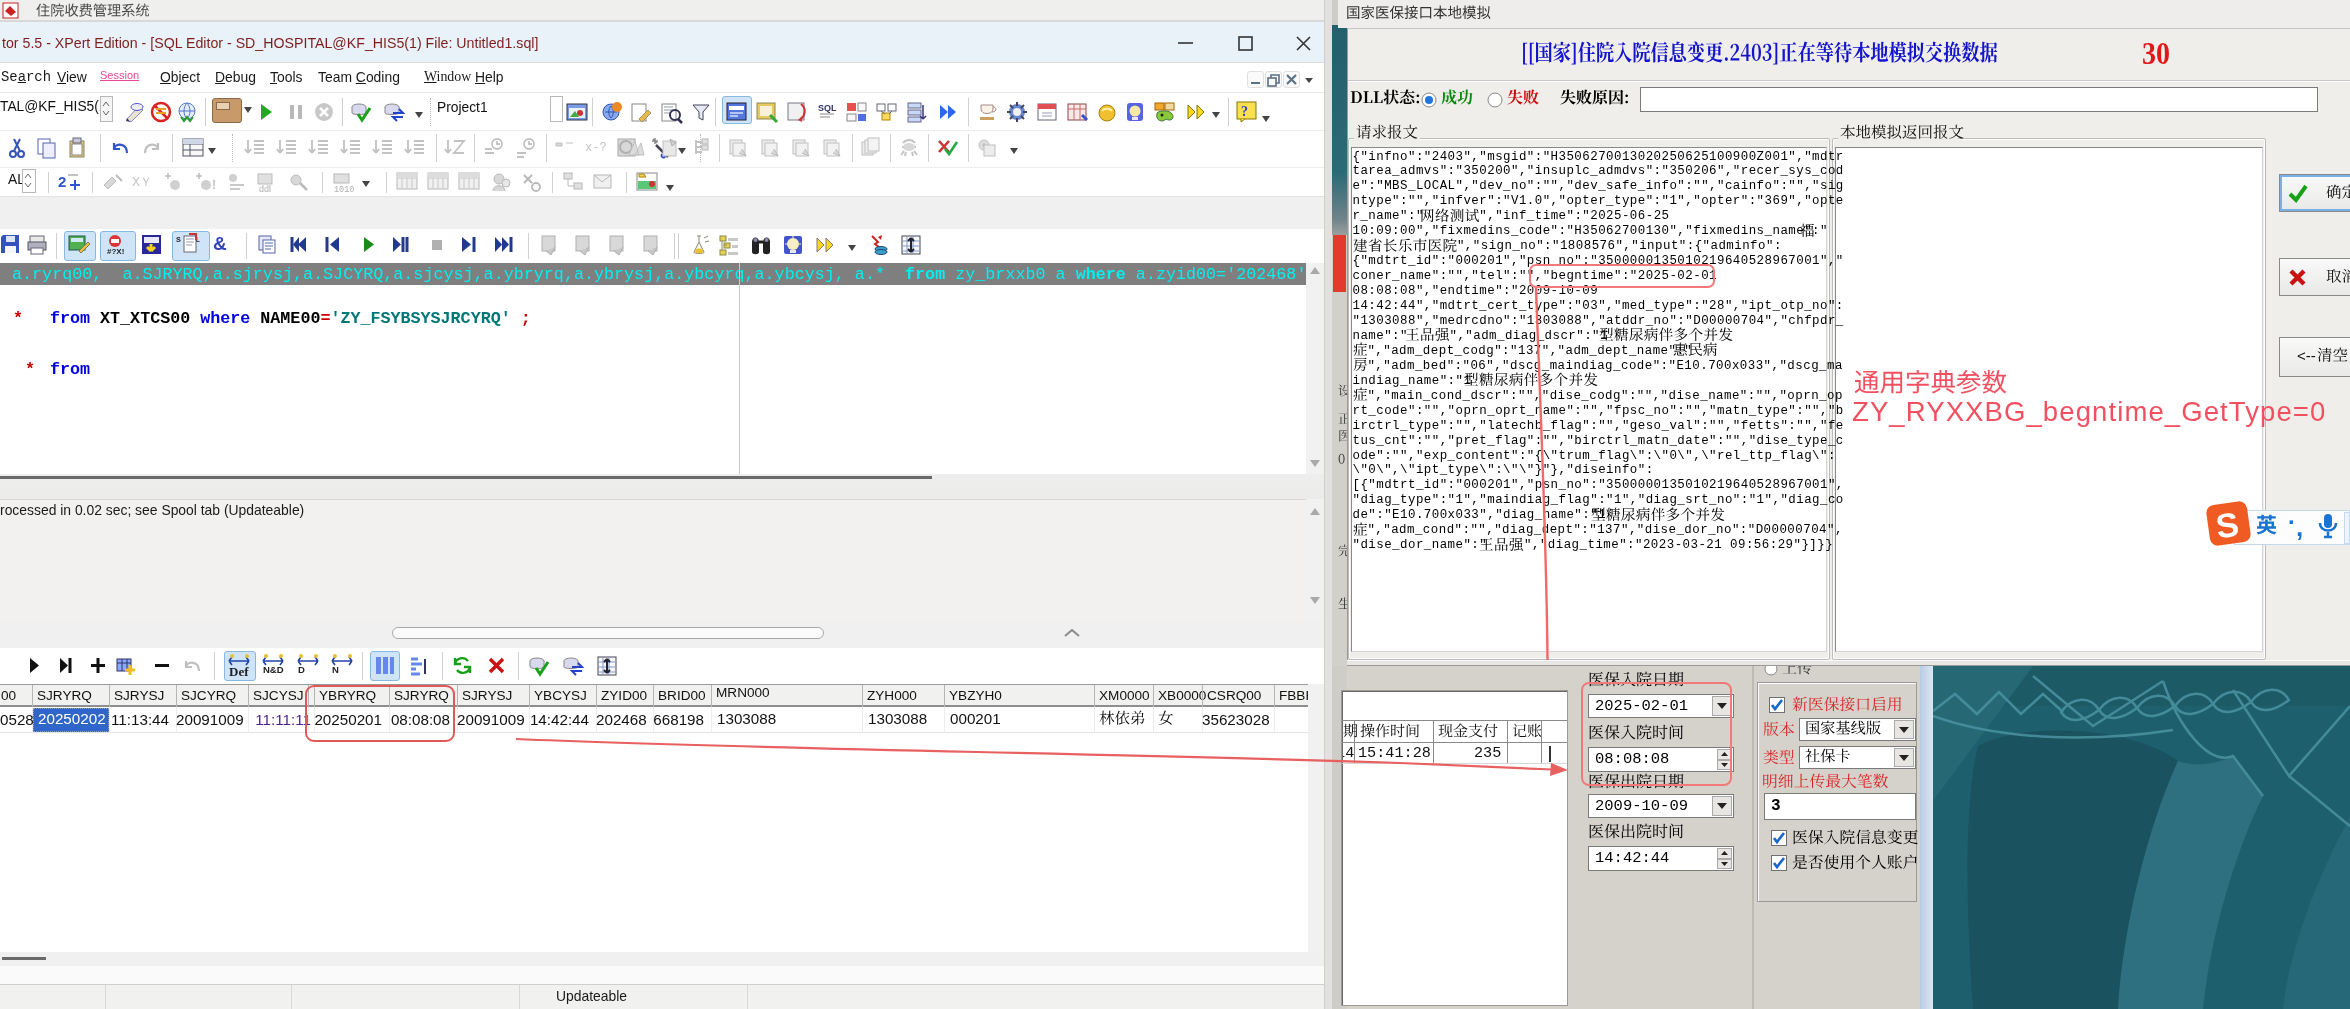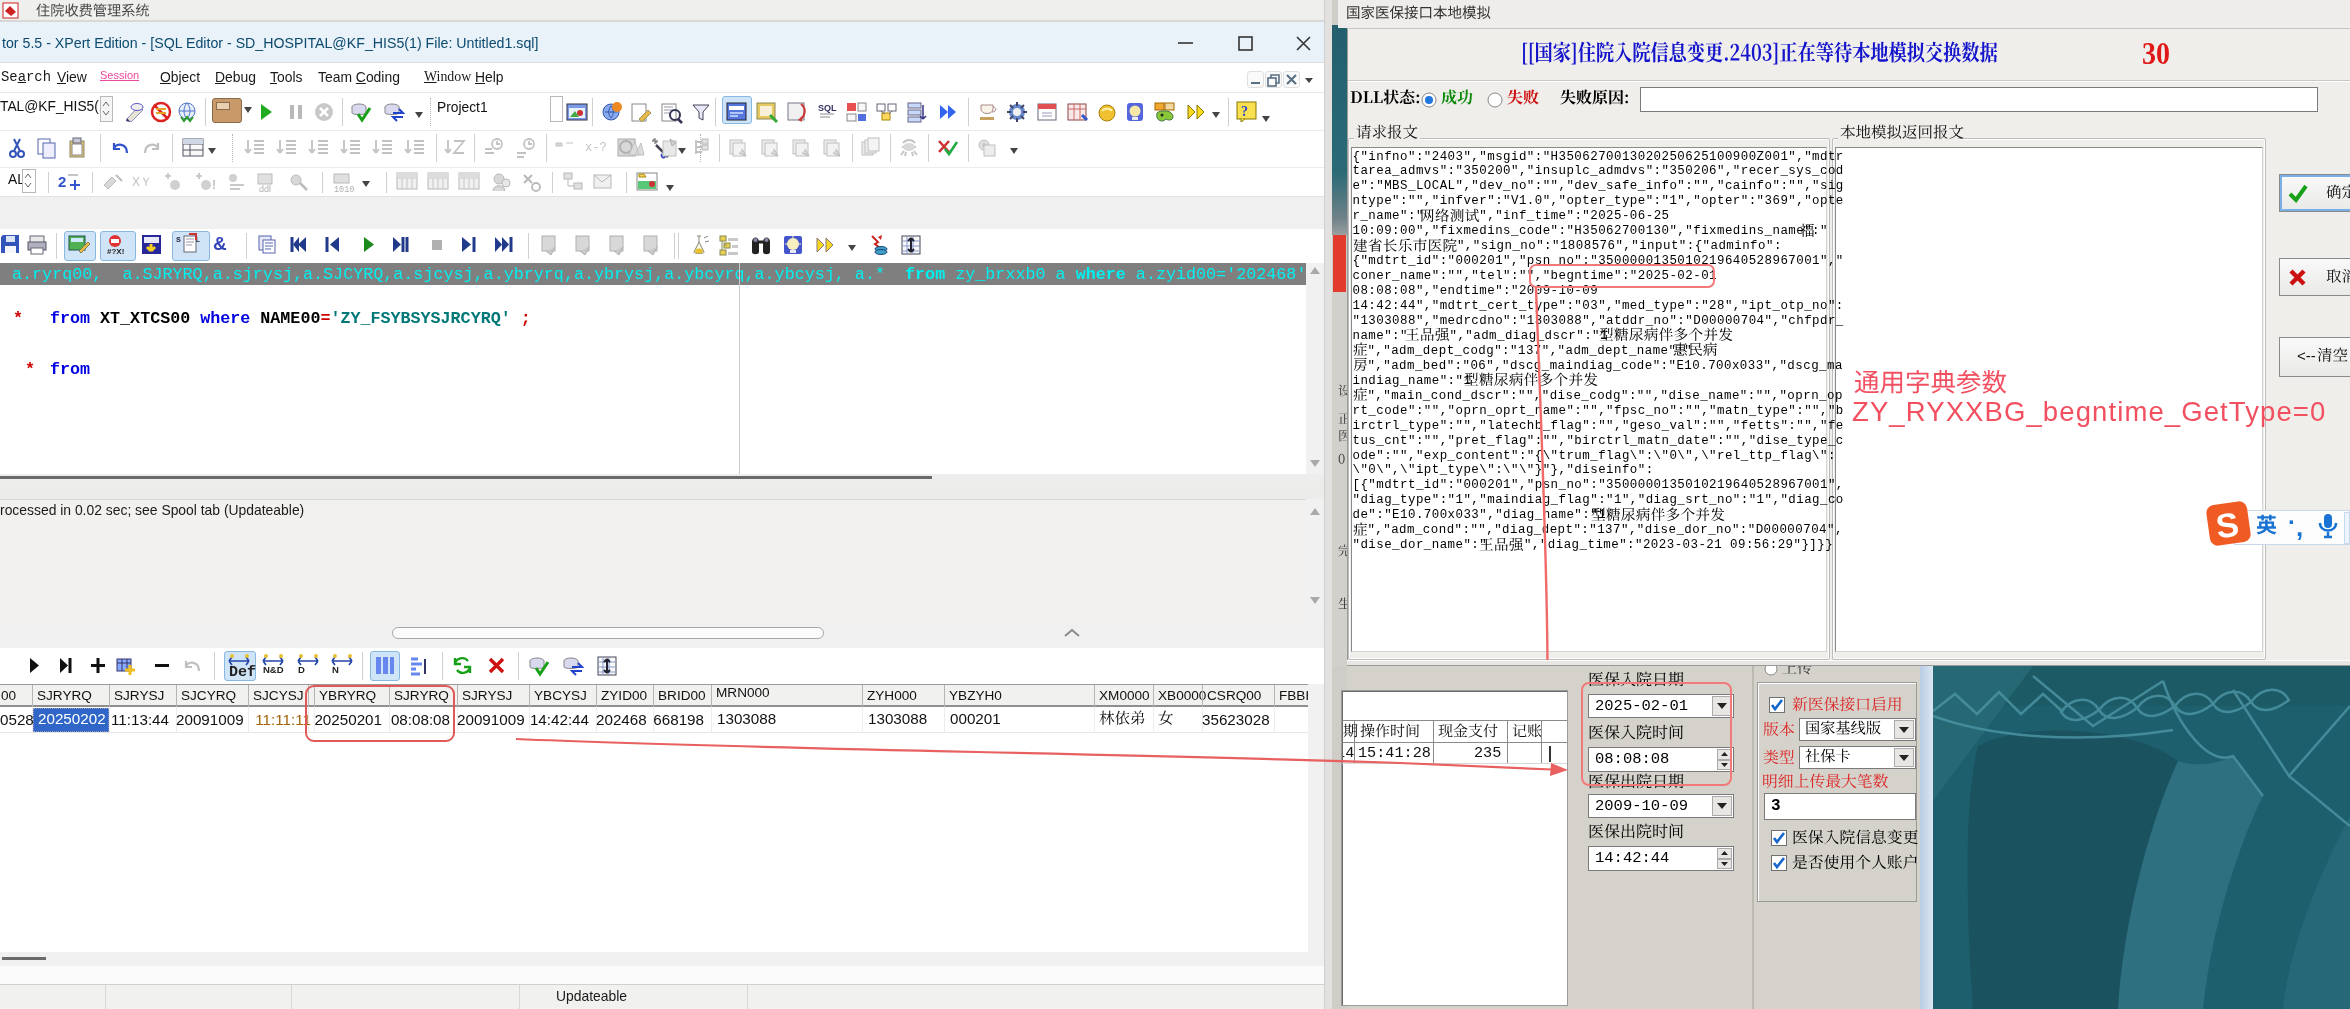--- a/index.html
+++ b/index.html
@@ -17,21 +17,21 @@
       <path transform="translate(2000 0)" d="M569 840C532 675 468 516 381 414V835H307V262L175 226V725H103V208L35 191L59 115L307 192V-80H381V408C399 394 428 369 439 356C469 393 498 438 524 487C554 371 595 266 648 177C581 96 497 33 389 -15C404 -32 426 -65 434 -83C538 -32 623 33 691 113C753 29 830 -37 924 -82C935 -62 959 -33 975 -18C879 23 802 90 739 175C815 285 867 419 904 583H964V654H595C615 709 631 767 645 825ZM826 583C798 449 756 336 696 242C639 340 598 456 571 583Z"></path>
       <path transform="translate(3000 0)" d="M473 233C442 84 357 14 43 -17C56 -33 71 -62 75 -80C409 -40 511 48 549 233ZM521 58C649 21 817 -38 903 -80L945 -21C854 21 686 77 560 109ZM354 596C352 570 347 545 336 521H196L208 596ZM423 596H584V521H411C418 545 421 570 423 596ZM148 649C141 590 128 517 117 467H299C256 423 183 385 59 356C72 342 89 314 96 297C129 305 159 314 186 323V59H259V274H745V66H821V337H222C309 373 359 417 388 467H584V362H655V467H857C853 439 849 425 844 419C838 414 832 413 821 413C810 413 782 413 751 417C758 402 764 380 765 365C801 363 836 363 853 364C873 365 889 370 902 382C917 398 925 431 931 496C932 506 933 521 933 521H655V596H873V776H655V840H584V776H424V840H356V776H108V721H356V650L176 649ZM424 721H584V650H424ZM655 721H804V650H655Z"></path>
       <path transform="translate(4000 0)" d="M227 438V-81H298V-47H769V-79H844V168H298V237H780V438ZM769 12H298V109H769ZM576 845C556 795 525 747 487 706V763H223C234 784 244 805 253 826L183 845C152 766 97 688 38 636C55 627 86 606 100 595C129 624 159 661 186 702H228C248 668 268 626 275 599L344 619C336 642 321 673 304 702H483C463 681 442 662 420 646L461 624V559H82V371H153V500H853V371H926V559H534V638H518C538 657 557 679 575 702H655C683 668 711 624 724 596L792 619C781 642 760 674 737 702H957V763H616C628 784 639 805 648 827ZM298 380H705V294H298Z"></path>
       <path transform="translate(5000 0)" d="M476 540H629V411H476ZM694 540H847V411H694ZM476 728H629V601H476ZM694 728H847V601H694ZM318 22V-47H967V22H700V160H933V228H700V346H919V794H407V346H623V228H395V160H623V22ZM35 100 54 24C142 53 257 92 365 128L352 201L242 164V413H343V483H242V702H358V772H46V702H170V483H56V413H170V141C119 125 73 111 35 100Z"></path>
       <path transform="translate(6000 0)" d="M268 191C213 117 123 41 38 -8C58 -20 91 -45 106 -59C187 -5 282 80 345 163ZM642 154C729 91 836 -1 887 -58L952 -10C897 47 787 135 702 195ZM826 826C653 791 345 770 87 763C94 745 103 715 105 695C193 697 288 701 382 707C343 656 294 600 249 557L181 598L130 552C210 505 303 436 361 382C332 358 302 336 275 315L56 313L63 237L459 247V-80H538V249L827 257C854 228 877 201 893 178L959 223C908 291 801 392 713 462L652 423C688 394 726 359 763 324L385 317C504 409 638 531 739 637L667 676C602 601 511 511 419 432C389 459 348 490 305 520C362 572 428 644 480 707L469 713C621 724 768 740 880 762Z"></path>
       <path transform="translate(7000 0)" d="M698 352V36C698 -38 715 -60 785 -60C799 -60 859 -60 873 -60C935 -60 953 -22 958 114C939 119 909 131 894 145C891 24 887 6 865 6C853 6 806 6 797 6C775 6 772 9 772 36V352ZM510 350C504 152 481 45 317 -16C334 -30 355 -58 364 -77C545 -3 576 126 584 350ZM42 53 59 -21C149 8 267 45 379 82L367 147C246 111 123 74 42 53ZM595 824C614 783 639 729 649 695H407V627H587C542 565 473 473 450 451C431 433 406 426 387 421C395 405 409 367 412 348C440 360 482 365 845 399C861 372 876 346 886 326L949 361C919 419 854 513 800 583L741 553C763 524 786 491 807 458L532 435C577 490 634 568 676 627H948V695H660L724 715C712 747 687 802 664 842ZM60 423C75 430 98 435 218 452C175 389 136 340 118 321C86 284 63 259 41 255C50 235 62 198 66 182C87 195 121 206 369 260C367 276 366 305 368 326L179 289C255 377 330 484 393 592L326 632C307 595 286 557 263 522L140 509C202 595 264 704 310 809L234 844C190 723 116 594 92 561C70 527 51 504 33 500C43 479 55 439 60 423Z"></path>
     </g>
   </svg>
 <div style="position:absolute;left:0px;top:20px;width:1332px;height:2px;background:#d8d8d6;"></div>
 <div style="position:absolute;left:0px;top:22px;width:1332px;height:40px;background:#e9f2f9;border-top-right-radius:8px;"></div>
-<div style="position:absolute;left:2px;top:35px;font-family:'Liberation Sans',sans-serif;font-size:14.2px;color:#0c4a6e;font-weight:normal;white-space:pre;line-height:1.2;">tor 5.5 - XPert Edition - [SQL Editor - SD_HOSPITAL@KF_HIS5(1) File: Untitled1.sql]</div>
+<div style="position:absolute;left:2px;top:35px;font-family:'Liberation Sans',sans-serif;font-size:14.2px;color:#7f1d1d;font-weight:normal;white-space:pre;line-height:1.2;">tor 5.5 - XPert Edition - [SQL Editor - SD_HOSPITAL@KF_HIS5(1) File: Untitled1.sql]</div>
 <svg style="position:absolute;left:1178px;top:42px;overflow:visible" width="16" height="4">
     <line x1="0" y1="1" x2="15" y2="1" stroke="#333" stroke-width="1.6"></line>
   </svg>
 <svg style="position:absolute;left:1238px;top:36px;overflow:visible" width="16" height="16">
     <rect x="1" y="1" width="13" height="13" fill="none" stroke="#333" stroke-width="1.6"></rect>
   </svg>
 <svg style="position:absolute;left:1296px;top:36px;overflow:visible" width="16" height="16">
     <path d="M1 1 L14 14 M14 1 L1 14" stroke="#333" stroke-width="1.6"></path>
   </svg>
 <div style="position:absolute;left:0px;top:62px;width:1332px;height:1px;background:#dcdcdc;"></div>
@@ -675,21 +675,21 @@
 <svg style="position:absolute;left:182px;top:655px;overflow:visible" width="24" height="24">
     <path d="M17 16 C17 6 6 6 4 11 M4 6 V12 H10" fill="none" stroke="#c0c0c0" stroke-width="2.2"></path>
   </svg>
 <div style="position:absolute;left:214px;top:652px;width:1px;height:28px;background:#d0d0d0;"></div>
 <div style="position:absolute;left:224px;top:651px;width:32px;height:30px;background:#cfe4f7;border:1px solid #88b8e0;border-radius:3px;"></div>
 <svg style="position:absolute;left:227px;top:653px;overflow:visible" width="26" height="14">
     <path d="M2 8 H22 M2 8 L5 4 M2 8 L5 12 M22 8 L19 4 M22 8 L19 12" stroke="#2244aa" stroke-width="1.6" fill="none"></path>
     <circle cx="5" cy="3" r="2" fill="#e8c030"></circle>
     <circle cx="20" cy="3" r="2" fill="#e8c030"></circle>
   </svg>
-<div style="position:absolute;left:229px;top:664px;font-family:Liberation Mono, monospace;font-size:15px;color:#222;font-weight:bold;white-space:pre;line-height:1.2;">Def</div>
+<div style="position:absolute;left:229px;top:664px;font-family:Liberation Serif, serif;font-size:13px;color:#222;font-weight:bold;white-space:pre;line-height:1.2;">Def</div>
 <div style="position:absolute;left:258px;top:651px;width:32px;height:30px;"></div>
 <svg style="position:absolute;left:261px;top:653px;overflow:visible" width="26" height="14">
     <path d="M2 8 H22 M2 8 L5 4 M2 8 L5 12 M22 8 L19 4 M22 8 L19 12" stroke="#2244aa" stroke-width="1.6" fill="none"></path>
     <circle cx="5" cy="3" r="2" fill="#e8c030"></circle>
     <circle cx="20" cy="3" r="2" fill="#e8c030"></circle>
   </svg>
 <div style="position:absolute;left:263px;top:664px;font-family:'Liberation Sans',sans-serif;font-size:9.5px;color:#222;font-weight:bold;white-space:pre;line-height:1.2;">N&amp;D</div>
 <div style="position:absolute;left:293px;top:651px;width:32px;height:30px;"></div>
 <svg style="position:absolute;left:296px;top:653px;overflow:visible" width="26" height="14">
     <path d="M2 8 H22 M2 8 L5 4 M2 8 L5 12 M22 8 L19 4 M22 8 L19 12" stroke="#2244aa" stroke-width="1.6" fill="none"></path>
@@ -795,21 +795,21 @@
 <div style="position:absolute;left:1094px;top:707px;width:1px;height:26px;background:#ececec;"></div>
 <div style="position:absolute;left:1153px;top:707px;width:1px;height:26px;background:#ececec;"></div>
 <div style="position:absolute;left:1202px;top:707px;width:1px;height:26px;background:#ececec;"></div>
 <div style="position:absolute;left:1274px;top:707px;width:1px;height:26px;background:#ececec;"></div>
 <div style="position:absolute;left:1308px;top:707px;width:1px;height:26px;background:#ececec;"></div>
 <div style="position:absolute;left:0px;top:711px;width:25px;text-align:right;font-family:'Liberation Sans';font-size:15.2px;color:#111;white-space:pre">0528</div>
 <div style="position:absolute;left:33px;top:708px;width:76px;height:24px;background:#2f66c8;border:1px dotted #99b;"></div>
 <div style="position:absolute;left:38px;top:710px;font-family:'Liberation Sans',sans-serif;font-size:15.2px;color:#fff;font-weight:normal;white-space:pre;line-height:1.2;">20250202</div>
 <div style="position:absolute;left:109px;top:711px;width:60px;text-align:right;font-family:'Liberation Sans';font-size:15.2px;color:#111;white-space:pre">11:13:44</div>
 <div style="position:absolute;left:176px;top:711px;width:65px;text-align:right;font-family:'Liberation Sans';font-size:15.2px;color:#111;white-space:pre">20091009</div>
-<div style="position:absolute;left:248px;top:711px;width:63px;text-align:right;font-family:'Liberation Sans';font-size:15.2px;color:#a16207;white-space:pre">11:11:11</div>
+<div style="position:absolute;left:248px;top:711px;width:63px;text-align:right;font-family:'Liberation Sans';font-size:15.2px;color:#4c1d95;white-space:pre">11:11:11</div>
 <div style="position:absolute;left:314px;top:711px;width:68px;text-align:right;font-family:'Liberation Sans';font-size:15.2px;color:#111;white-space:pre">20250201</div>
 <div style="position:absolute;left:389px;top:711px;width:61px;text-align:right;font-family:'Liberation Sans';font-size:15.2px;color:#111;white-space:pre">08:08:08</div>
 <div style="position:absolute;left:457px;top:711px;width:65px;text-align:right;font-family:'Liberation Sans';font-size:15.2px;color:#111;white-space:pre">20091009</div>
 <div style="position:absolute;left:529px;top:711px;width:60px;text-align:right;font-family:'Liberation Sans';font-size:15.2px;color:#111;white-space:pre">14:42:44</div>
 <div style="position:absolute;left:596px;top:711px;width:50px;text-align:right;font-family:'Liberation Sans';font-size:15.2px;color:#111;white-space:pre">202468</div>
 <div style="position:absolute;left:653px;top:711px;width:51px;text-align:right;font-family:'Liberation Sans';font-size:15.2px;color:#111;white-space:pre">668198</div>
 <div style="position:absolute;left:717px;top:710px;font-family:'Liberation Sans',sans-serif;font-size:15.2px;color:#111;font-weight:normal;white-space:pre;line-height:1.2;">1303088</div>
 <div style="position:absolute;left:868px;top:710px;font-family:'Liberation Sans',sans-serif;font-size:15.2px;color:#111;font-weight:normal;white-space:pre;line-height:1.2;">1303088</div>
 <div style="position:absolute;left:950px;top:710px;font-family:'Liberation Sans',sans-serif;font-size:15.2px;color:#111;font-weight:normal;white-space:pre;line-height:1.2;">000201</div>
 <svg style="position:absolute;left:1099px;top:710px;overflow:visible" width="46.5" height="19.375" fill="#111">

